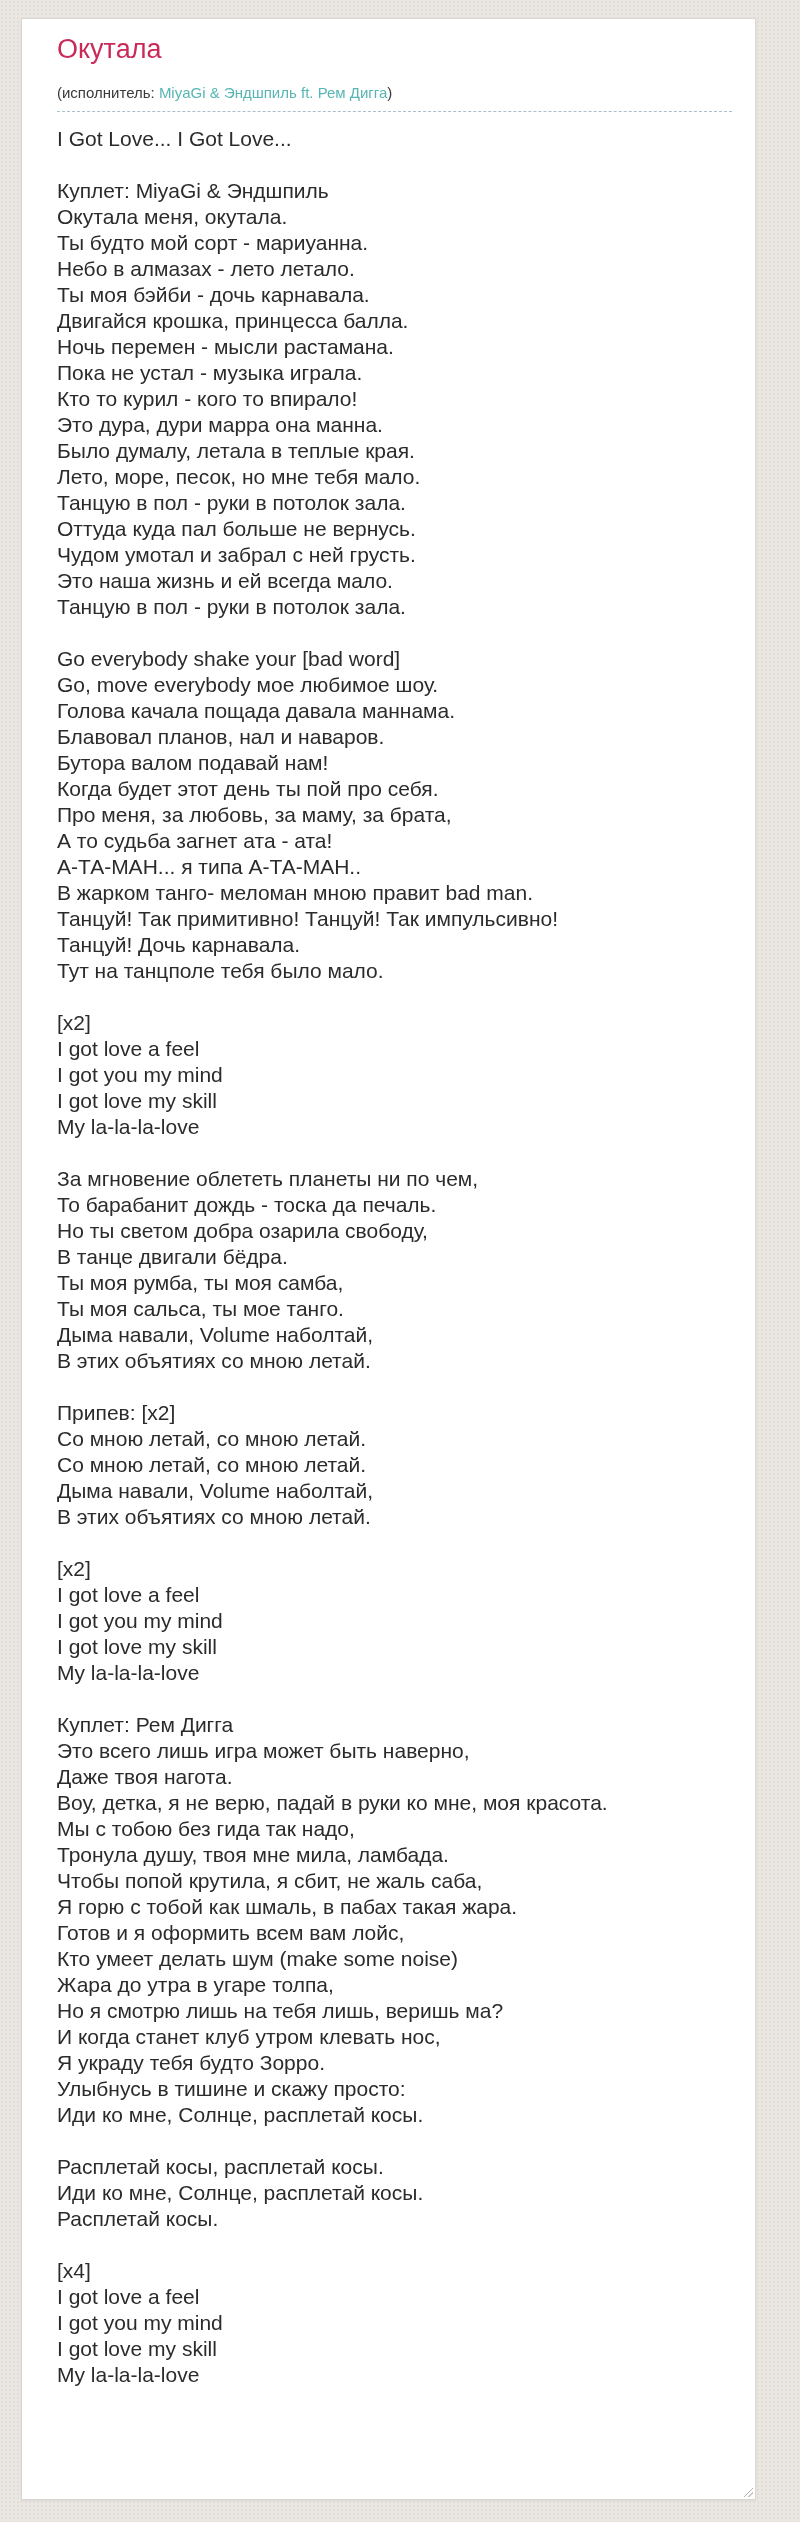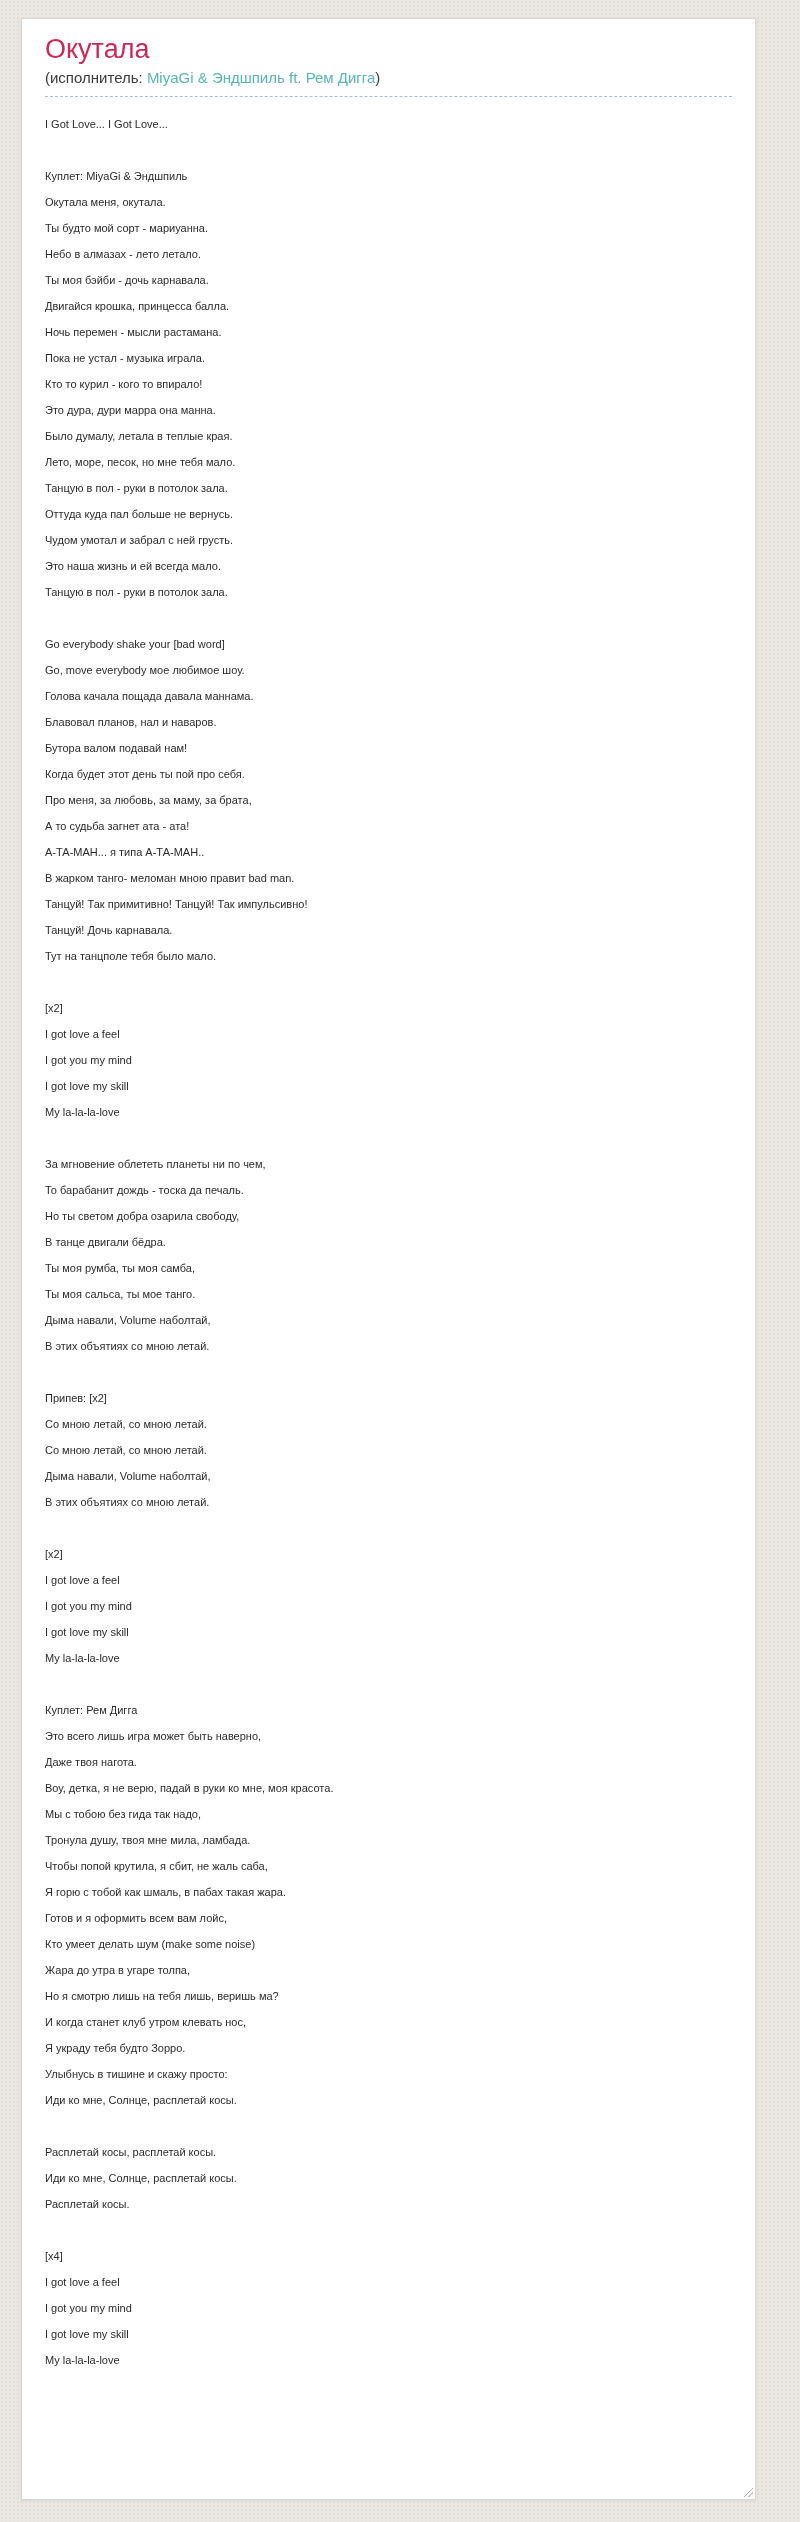--- a/index.html
+++ b/index.html
@@ -18,48 +18,48 @@
   .card {
     position: absolute;
     left: 21px;
     top: 18px;
     width: 735px;
     height: 2482px;
     background: #ffffff;
     border: 1px solid #dad7d2;
     box-sizing: border-box;
     box-shadow: 0 1px 2px rgba(0,0,0,0.06);
-    padding: 12px 23px 0 23px;
+    padding: 12px 23px 0 35px;
     overflow: hidden;
   }
   .song-header {
     border-bottom: 1px dashed #a8c0cd;
     padding-bottom: 8px;
   }
   h1.song-title {
     margin: 2px 0 0 0;
     font-size: 27px;
     font-weight: 400;
     line-height: 32px;
     color: #c92a58;
   }
   .artist-line {
     font-size: 15px;
     line-height: 21px;
     color: #3a3a3a;
-    margin-top: 2px;
+    margin-top: 17px;
   }
   .artist-link {
     color: #57b5b3;
     text-decoration: none;
     cursor: pointer;
   }
   .lyrics {
     margin-top: 14px;
-    font-size: 11px;
+    font-size: 21px;
     line-height: 26px;
     color: #2b2b2b;
   }
   .stanza {
     margin: 0 0 26px 0;
   }
   .resize-grip {
     position: absolute;
     right: 2px;
     bottom: 2px;

